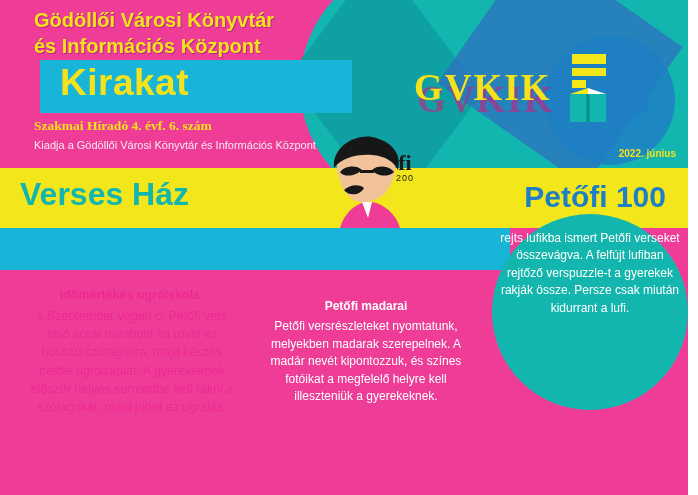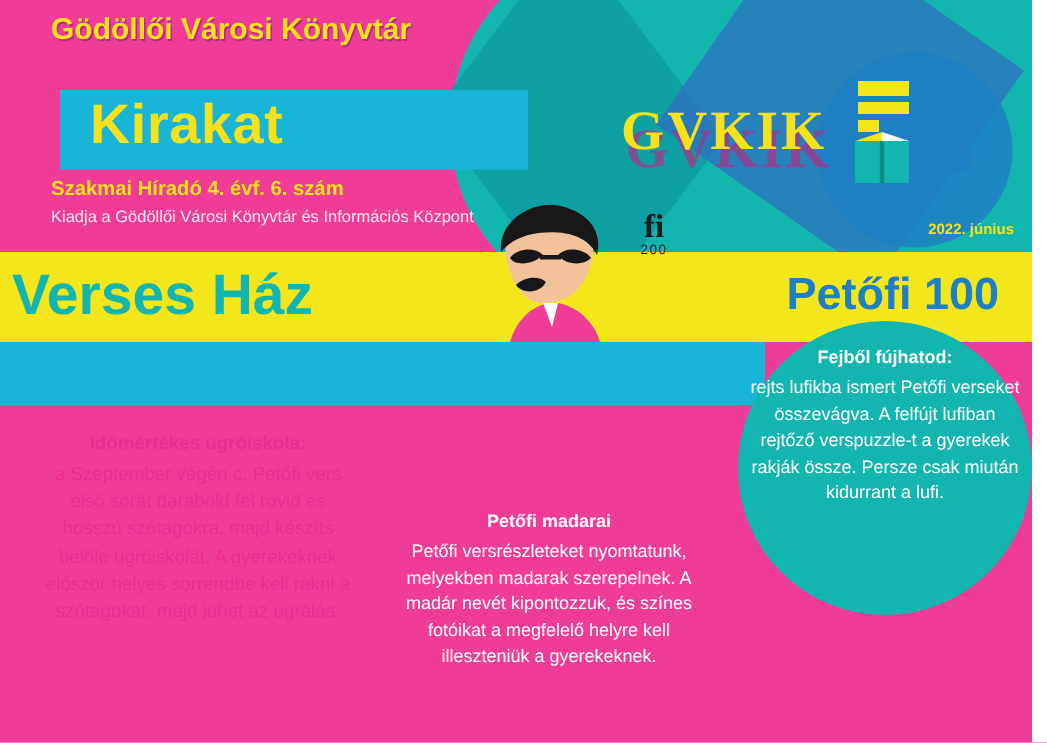--- a/index.html
+++ b/index.html
@@ -125,20 +125,21 @@
     z-index: 8;
   }
 
   .subtitle {
     position: absolute;
     left: 34px; top: 118px;
     color: #f5e21a;
     font-size: 13.5px;
     font-weight: bold;
     z-index: 7;
+    font-family: Liberation Serif, serif;
   }
   .imprint {
     position: absolute;
     left: 34px; top: 137px;
     width: 330px;
     color: #fde9f4;
     font-size: 11px;
     line-height: 1.5;
     z-index: 7;
   }
@@ -153,23 +154,23 @@
 
   
   .yellow-band {
     position: absolute;
     left: 0; top: 168px;
     width: 698px; height: 60px;
     background: #f3e61a;
   }
   .verses-haz {
     position: absolute;
-    left: 8px; top: 176px;
+    left: 20px; top: 176px;
     color: #13b6ae;
-    font-size: 38px;
+    font-size: 32px;
     font-weight: bold;
     z-index: 6;
   }
   .petofi200 {
     position: absolute;
     right: 22px; top: 180px;
     color: #1f7fc4;
     font-size: 30px;
     font-weight: bold;
     z-index: 6;
@@ -177,26 +178,25 @@
 
   
   .petofi-illu {
     position: absolute;
     left: 310px; top: 128px;
     width: 112px; height: 112px;
     z-index: 8;
   }
   .fi200 {
     position: absolute;
-    left: 396px; top: 140px;
+    left: 396px; top: 152px;
     z-index: 9;
     color: #1b1b1b;
     text-align: center;
     line-height: 1;
-    margin-left: 31px;
   }
   .fi200 .fi {
     font-family: "Liberation Serif", serif;
     font-size: 22px;
     font-weight: bold;
   }
   .fi200 .num {
     font-size: 9px;
     letter-spacing: 1px;
   }
@@ -248,21 +248,21 @@
     color: #ec2b92;
     font-size: 12.5px;
   }
   .card-1 .title { font-weight: bold; }
   .card-2 {
     left: 266px; top: 298px;
     width: 200px;
     color: #ffffff;
     font-size: 12px;
   }
-  .card-2 .title { font-weight: bold; margin-top: 41px; }
+  .card-2 .title { font-weight: bold; }
   .card-3 {
     left: 498px; top: 230px;
     width: 184px;
     color: #ffffff;
     font-size: 12px;
   }
   .card-3 .title { font-weight: bold; }
   .p { margin: 0 0 3px 0; }
 </style>
 </head>
@@ -273,20 +273,21 @@
   <div class="header-band">
     <div class="teal-blob tb1"></div>
     <div class="teal-blob tb2"></div>
     <div class="teal-diamond"></div>
     <div class="blue-wedge"></div>
     <div class="blue-diamond"></div>
   </div>
 
   <div class="lib-title">
     <div>Gödöllői Városi Könyvtár</div>
+    <div>és Információs Központ</div>
   </div>
 
   <div class="kirakat-box"></div>
   <div class="kirakat-text">Kirakat</div>
 
   <div class="gvkik-shadow">GVKIK</div>
   <div class="gvkik">GVKIK</div>
 
   <svg class="logo-mark" viewBox="0 0 82 76">
     <circle cx="62" cy="42" r="26" fill="#1f7fc4" opacity="0.85"></circle>
@@ -343,17 +344,16 @@
     <div class="p title">Időmértékes ugróiskola:</div>
     <div class="p">a Szeptember végén c. Petőfi vers első sorát darabold fel rövid és hosszú szótagokra, majd készíts belőle ugróiskolát. A gyerekeknek először helyes sorrendbe kell rakni a szótagokat, majd jöhet az ugrálás.</div>
   </div>
 
   <div class="card-text card-2">
     <div class="p title">Petőfi madarai</div>
     <div class="p">Petőfi versrészleteket nyomtatunk, melyekben madarak szerepelnek. A madár nevét kipontozzuk, és színes fotóikat a megfelelő helyre kell illeszteniük a gyerekeknek.</div>
   </div>
 
   <div class="card-text card-3">
-    <div class="p title">Fejből fújhatod:</div>
     <div class="p">rejts lufikba ismert Petőfi verseket összevágva. A felfújt lufiban rejtőző verspuzzle-t a gyerekek rakják össze. Persze csak miután kidurrant a lufi.</div>
   </div>
 
 </div>
 
 </body></html>

